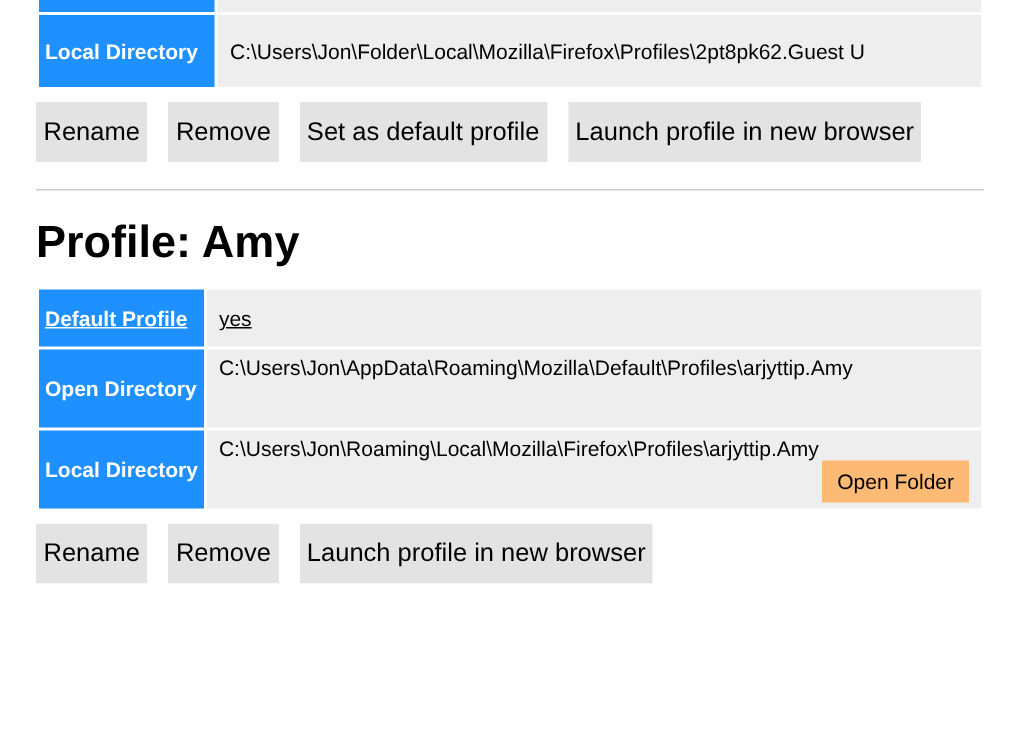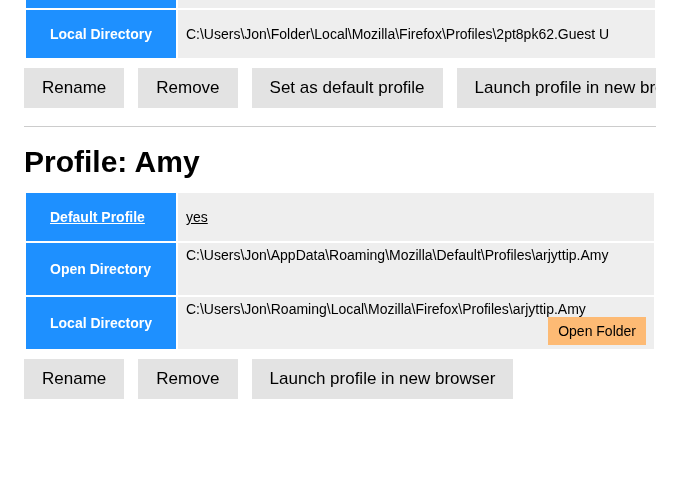--- a/index.html
+++ b/index.html
@@ -18,44 +18,44 @@
     width: 100%;
     border-collapse: separate;
     border-spacing: 2px;
     margin-bottom: 8px;
     margin-top: 12px;
   }
   table.profile-table th {
     background: #1e90ff;
     color: #fff;
     text-align: left;
-    padding: 8px 24px;
+    padding: 8px 4px;
     font-weight: 700;
     white-space: nowrap;
     vertical-align: middle;
     height: 48px;
   }
   
   tr.row-default th, tr.row-default td { height: 26px; text-decoration: underline; }
   table.profile-table td {
     background: #eeeeee;
     padding: 4px 8px;
     vertical-align: middle;
-    height: 48px;
+    height: 38px;
     font-size: 14px;
     white-space: nowrap;
   }
   td .cell-btn {
     float: right;
     margin-left: 6px;
   }
   .btn {
     background: #e3e3e3;
     border: none;
-    padding: 10px 18px;
+    padding: 10px 5px;
     font-size: 17px;
     font-family: inherit;
     cursor: pointer;
   }
   .btn-sm {
     padding: 6px 10px;
     font-size: 14px;
     background: #fdba74;
   }
   .action-row {

